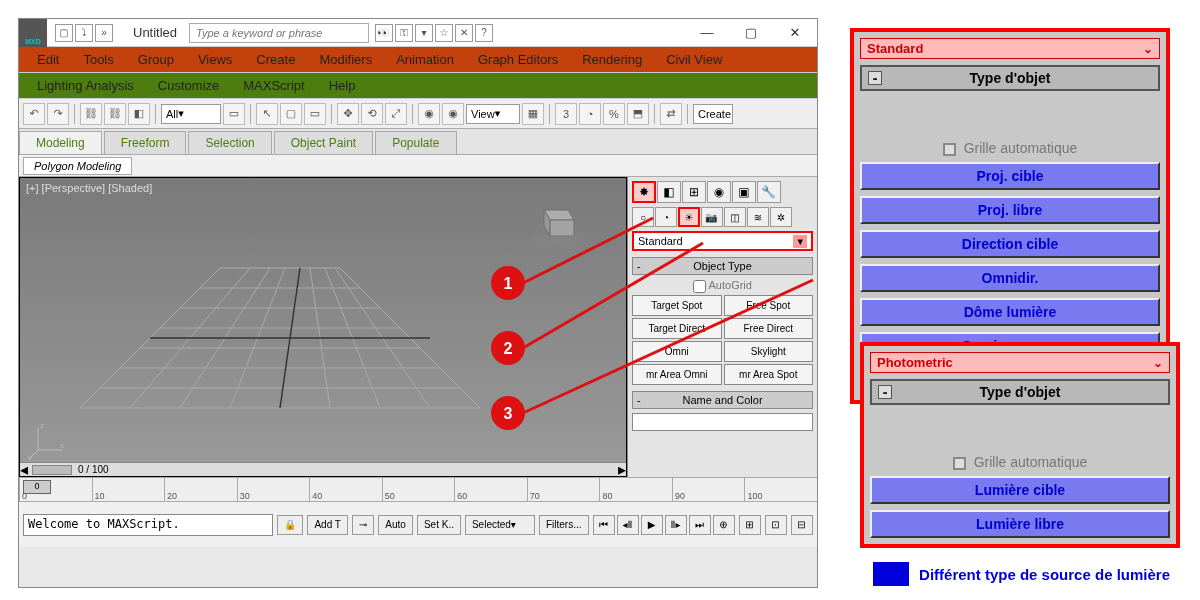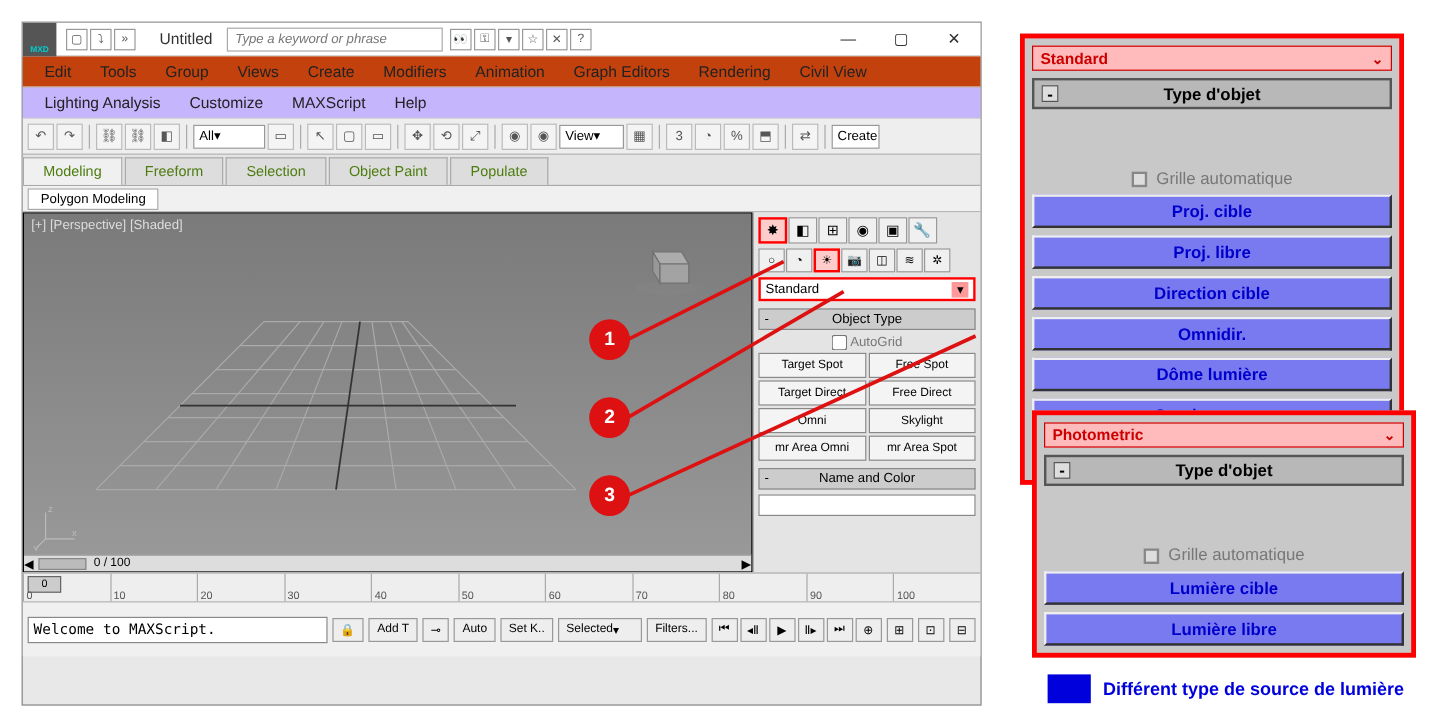--- a/index.html
+++ b/index.html
@@ -15,33 +15,33 @@
 .title-text { padding:0 12px; font-size:13px; color:#333; }
 .search-box { flex:0 0 180px; }
 .search-box input { width:100%; height:20px; border:1px solid #aaa; padding:0 6px; font-size:11px; color:#888; font-style:italic; }
 .search-icons { display:flex; gap:2px; padding:0 6px; }
 .win-controls { margin-left:auto; display:flex; gap:24px; padding-right:12px; font-size:13px; color:#333; }
 .win-controls span { width:20px; text-align:center; }
 
 
 .menu-bar { height:26px; background:#c2410c; display:flex; align-items:center; border-bottom:1px solid #ccc; padding:0 6px; flex-wrap:wrap; }
 .menu-item { padding:0 12px; font-size:13px; color:#222; }
-.menu-bar-2 { height:26px; background:#c4b5fd; display:flex; align-items:center; border-bottom:1px solid #ccc; padding:0 6px; }
+.menu-bar-2 { height:26px; background:#4d7c0f; display:flex; align-items:center; border-bottom:1px solid #ccc; padding:0 6px; }
 
 
 .toolbar { height:30px; background:#eee; border-bottom:1px solid #aaa; display:flex; align-items:center; padding:0 4px; gap:2px; overflow:hidden; }
 .tbtn { width:22px; height:22px; border:1px solid #bbb; background:#f4f4f4; display:flex; align-items:center; justify-content:center; font-size:11px; color:#555; flex-shrink:0; }
 .tsep { width:1px; height:20px; background:#aaa; margin:0 3px; flex-shrink:0; }
 .tcombo { height:20px; border:1px solid #999; background:#fff; font-size:11px; padding:0 4px; display:flex; align-items:center; flex-shrink:0; }
 
 
 .ribbon-tabs { height:26px; background:#e4e4e4; display:flex; align-items:flex-end; border-bottom:1px solid #aaa; }
 .rtab { padding:4px 16px; font-size:12px; color:#4d7c0f; background:#ddd; border:1px solid #aaa; border-bottom:none; margin-right:2px; }
 .rtab.active { background:#f0f0f0; }
-.subtab-row { height:22px; background:#f0f0f0; border-bottom:1px solid #aaa; display:flex; align-items:center; }
+.subtab-row { height:22px; background:#f0f0f0; border-bottom:1px solid #aaa; display:flex; align-items:center;font-style:italic; }
 .subtab { padding:2px 10px; font-size:11px; background:#fff; border:1px solid #aaa; margin-left:4px; }
 
 
 .main-area { position:relative; height:300px; display:flex; }
 .viewport { flex:1; background:linear-gradient(#7a7a7a,#9a9a9a); position:relative; border:1px solid #000; }
 .viewport-label { position:absolute; top:4px; left:6px; font-size:11px; color:#ddd; }
 .grid-svg { position:absolute; top:30px; left:20px; }
 .viewport-cube { position:absolute; top:20px; right:40px; width:60px; height:50px; opacity:0.6; }
 .axis-gizmo { position:absolute; bottom:14px; left:8px; font-size:10px; color:#aaa; }
 .vp-scroll { position:absolute; bottom:0; left:0; right:0; height:14px; background:#ddd; border-top:1px solid #888; display:flex; align-items:center; }

